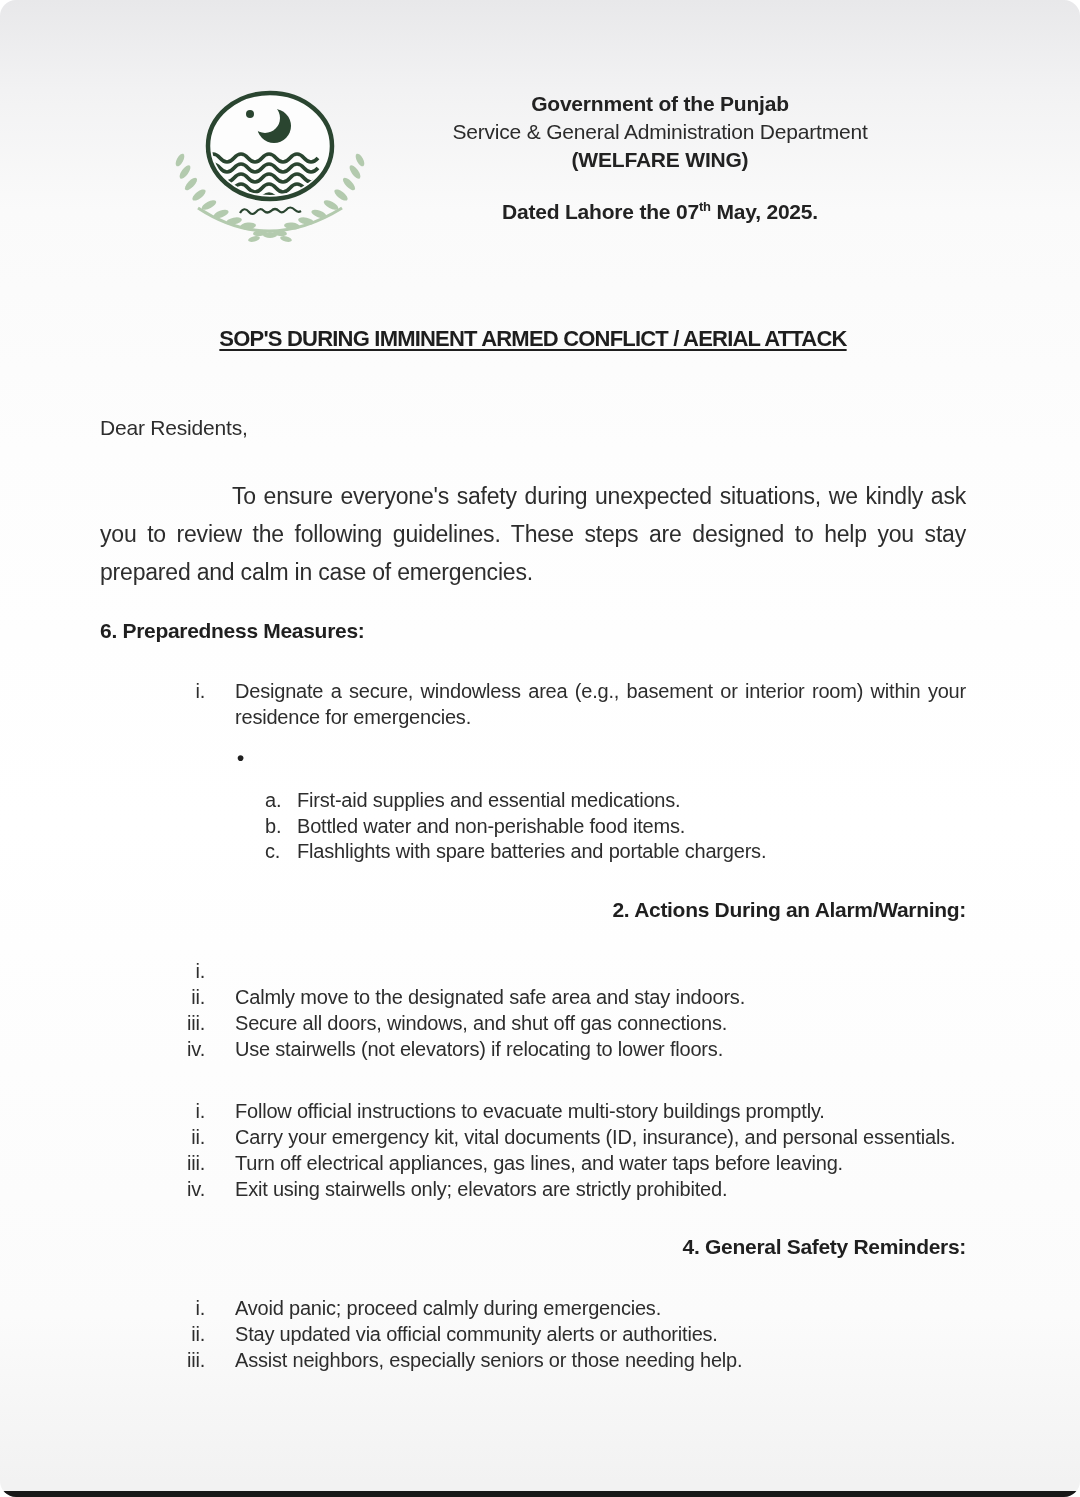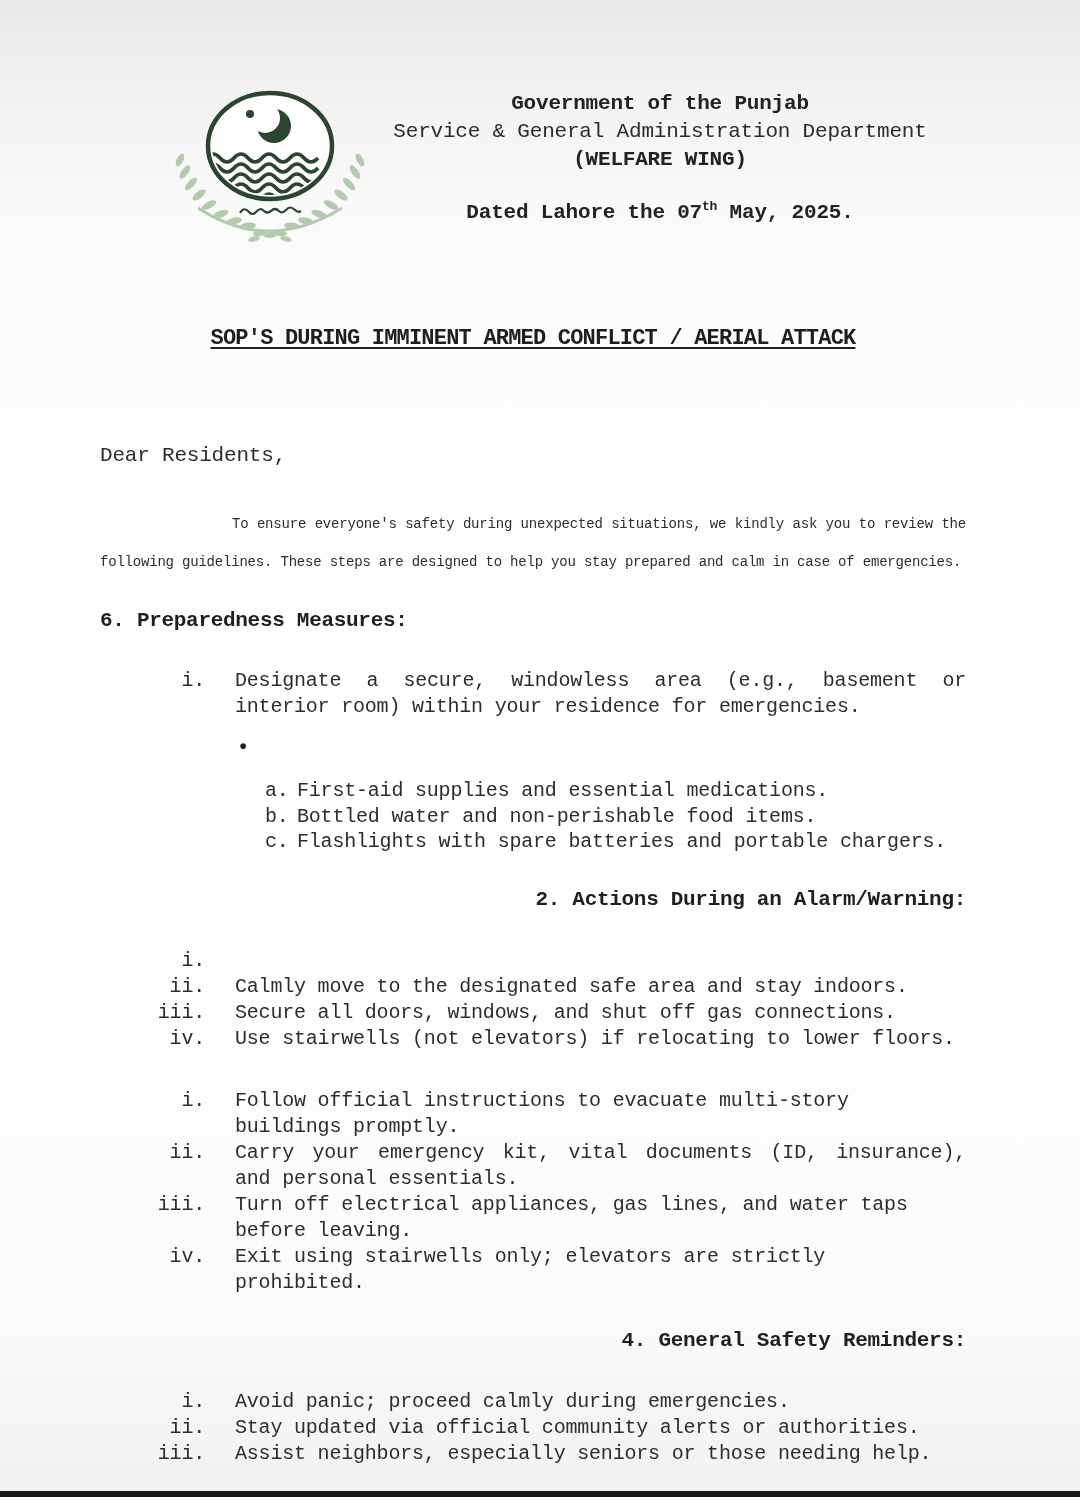--- a/index.html
+++ b/index.html
@@ -1,46 +1,47 @@
 <!DOCTYPE html>
 <html><head>
 <meta charset="utf-8">
 <style>
   html,body { margin:0; padding:0; }
   .page {
     position:relative;
     width:1080px; height:1497px;
     margin:0 auto;
     background:linear-gradient(180deg,#e8e8ea 0%,#f2f2f3 6%,#fafafa 14%,#fdfdfd 30%,#ffffff 55%,#fbfbfb 88%,#f2f2f2 99%);
-    font-family:Liberation Mono, monospace;
+    font-family:Liberation Sans, sans-serif;
     color:#2d2d2d;
     overflow:hidden;
+    border-radius:16px;
   }
   .scan-edge-bottom {
     position:absolute; left:0; bottom:0; width:100%; height:6px;
     background:#181818;
   }
   
   .logo { position:absolute; left:168px; top:86px; width:204px; height:168px; }
   .header-text { position:absolute; left:320px; top:90px; width:680px; text-align:center; }
   .org    { font-size:21px; font-weight:bold; line-height:28px; color:#222; letter-spacing:-0.2px; }
   .dept   { font-size:21px; line-height:28px; color:#2b2b2b; letter-spacing:-0.2px; }
   .wing   { font-size:21px; font-weight:bold; line-height:28px; color:#222; letter-spacing:-0.2px; }
   .date-line { margin-top:25px; font-size:21px; font-weight:bold; color:#222; letter-spacing:-0.2px; }
   .date-line sup { font-size:13px; }
   
   .content { position:absolute; left:100px; top:325px; width:866px; }
   .doc-title {
     text-align:center; font-weight:bold; font-size:22px; line-height:28px;
     letter-spacing:-0.8px; color:#1e1e1e;
     text-decoration:underline; text-underline-offset:3px;
   }
-  .salutation { margin-top:90px; font-size:21px; line-height:26px; letter-spacing:-0.2px; }
+  .salutation { margin-top:62px; font-size:21px; line-height:26px; letter-spacing:-0.2px; }
   .intro {
-    margin-top:36px; font-size:14px; line-height:38px;
+    margin-top:36px; font-size:23px; line-height:38px;
     text-align:justify; text-indent:132px; letter-spacing:-0.2px;
   }
   .sec-heading { font-size:21px; font-weight:bold; line-height:26px; color:#1f1f1f; letter-spacing:-0.3px; }
   .h1 { margin-top:27px; }
   .h2 { margin-top:32px;text-align:right; }
   .list { line-height:26px; font-size:20px; letter-spacing:-0.2px; }
   .m35 { margin-top:35px; } .m36 { margin-top:36px; } .m34 { margin-top:34px; }
   .item { display:flex; }
   .item .marker { flex:none; width:105px; text-align:right; }
   .item .text { flex:1; margin-left:30px; }

